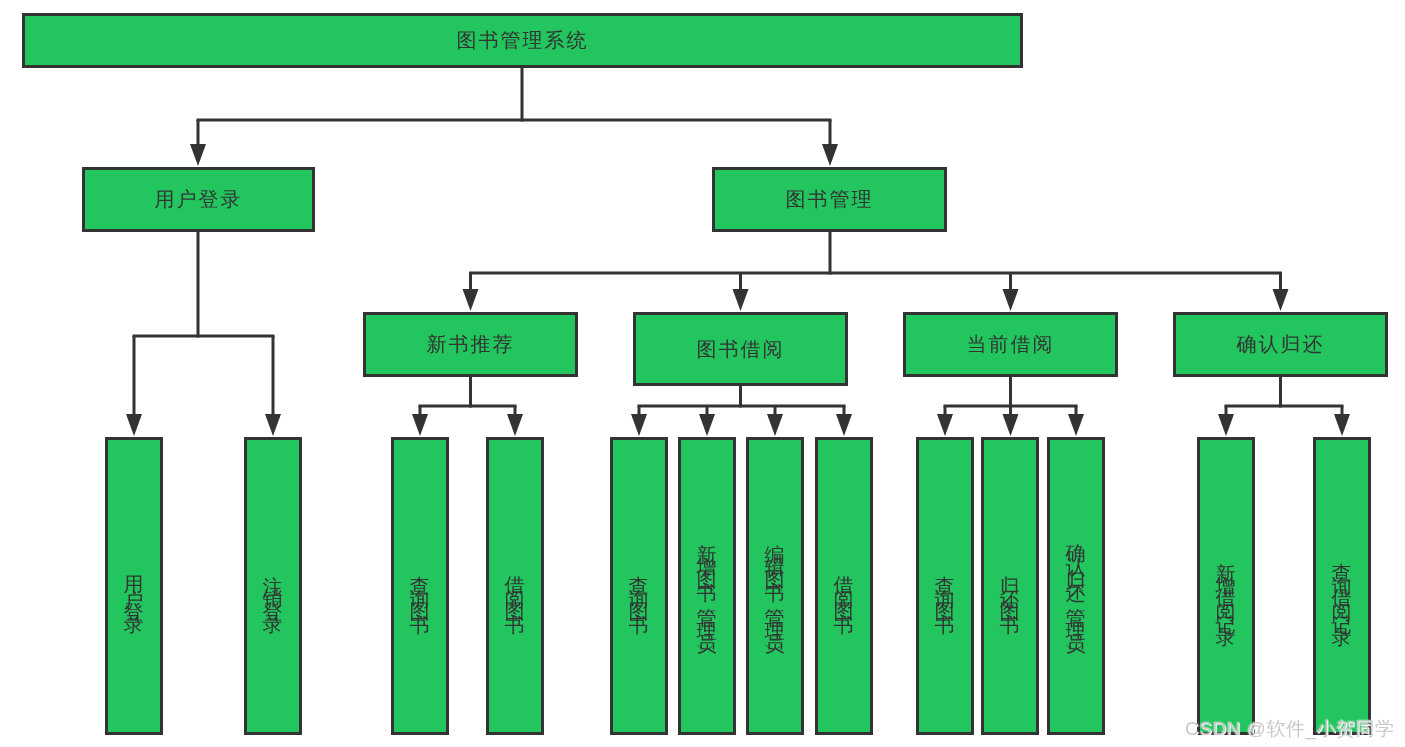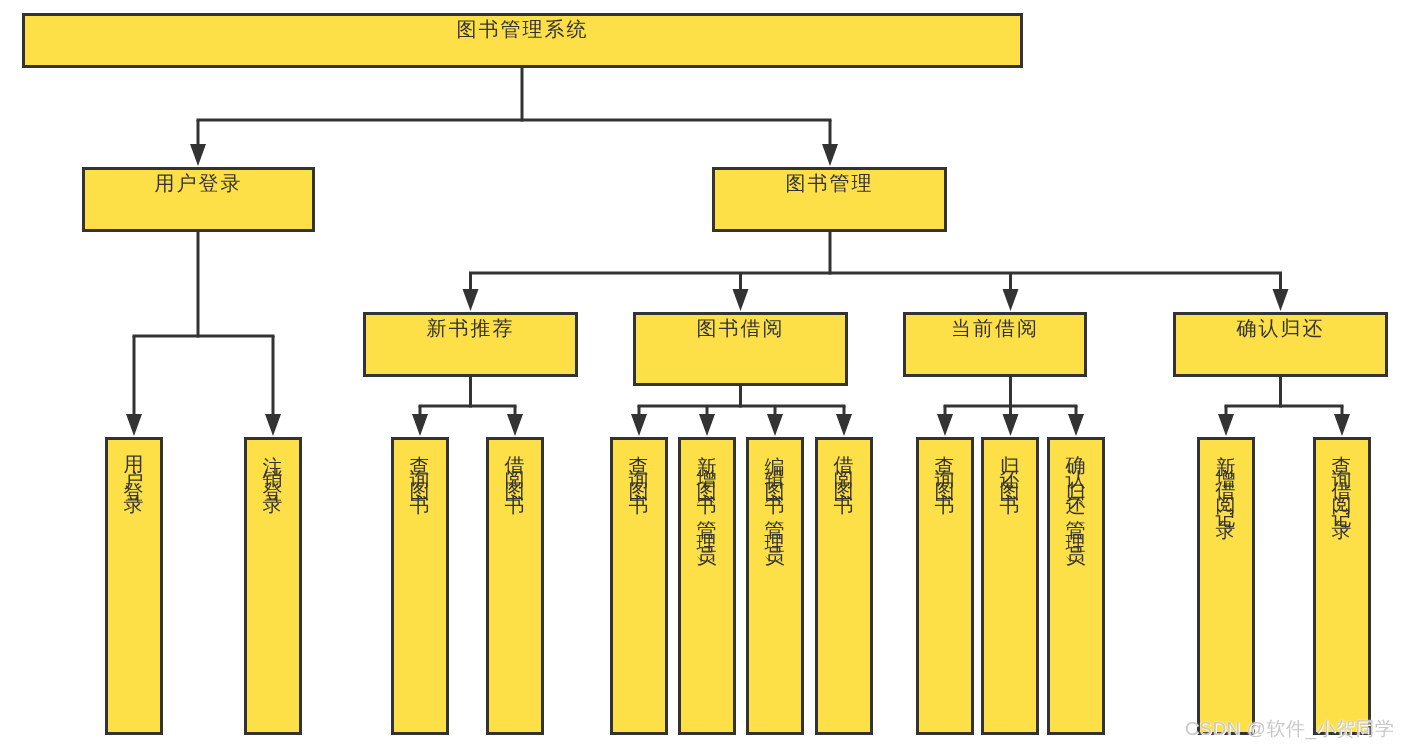--- a/index.html
+++ b/index.html
@@ -8,22 +8,22 @@
     width:1405px;height:747px;
     background:#ffffff;
     font-family:"Liberation Sans","DejaVu Sans",sans-serif;
     overflow:hidden;
   }
   .connectors{position:absolute;left:0;top:0;width:1405px;height:747px;z-index:1;}
   .box{
     position:absolute;
     box-sizing:border-box;
     border:3px solid #333333;
-    background:#fde047;
-    display:flex;align-items:flex-start;justify-content:center;
+    background:#22c55e;
+    display:flex;align-items:center;justify-content:center;
     color:#333333;
     z-index:2;
   }
   .hlabel{font-size:20px;letter-spacing:2px;color:#333333;white-space:nowrap;}
   .leaf{width:58px;top:437px;height:298px;}
   .vtext{
     writing-mode:vertical-rl;
     font-size:20px;
     letter-spacing:13px;
     color:#333333;
@@ -125,21 +125,21 @@
   <div class="box" style="left:363px;top:312px;width:215px;height:65px">
     <span class="hlabel">新书推荐</span>
   </div>
 
   <div class="box" style="left:712px;top:167px;width:235px;height:65px">
     <span class="hlabel">图书管理</span>
   </div>
   <div class="box" style="left:633px;top:312px;width:215px;height:74px">
     <span class="hlabel">图书借阅</span>
   </div>
-  <div class="box" style="left:903px;top:312px;width:184px;height:65px">
+  <div class="box" style="left:903px;top:312px;width:215px;height:65px">
     <span class="hlabel">当前借阅</span>
   </div>
   <div class="box" style="left:1173px;top:312px;width:215px;height:65px">
     <span class="hlabel">确认归还</span>
   </div>
 
   <div class="box leaf" style="left:105px">
     <span class="vtext">用户登录</span>
   </div>
   <div class="box leaf" style="left:244px">

